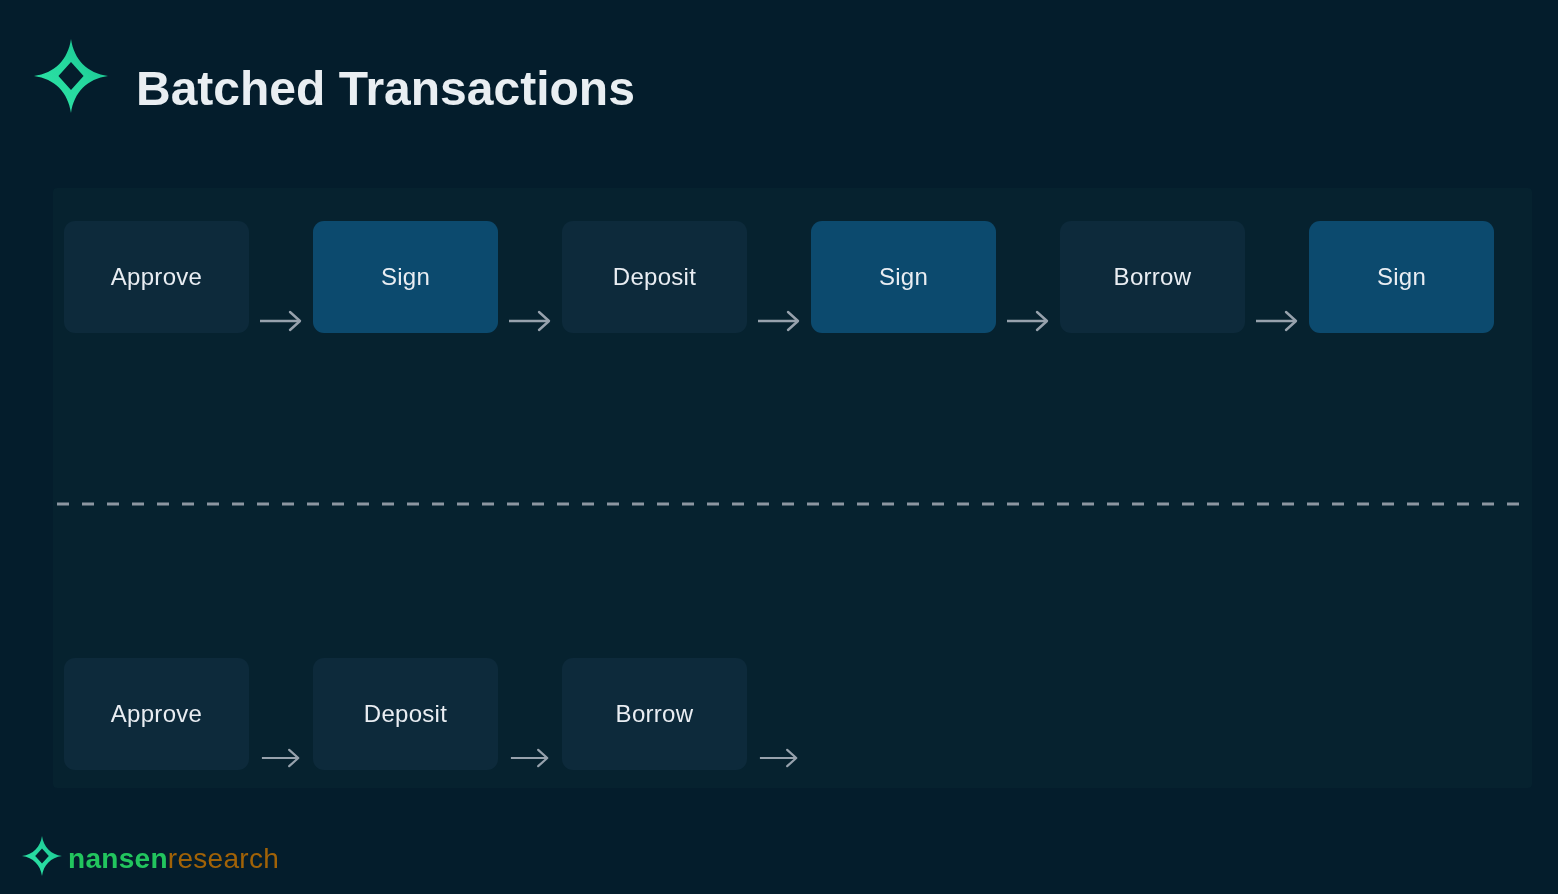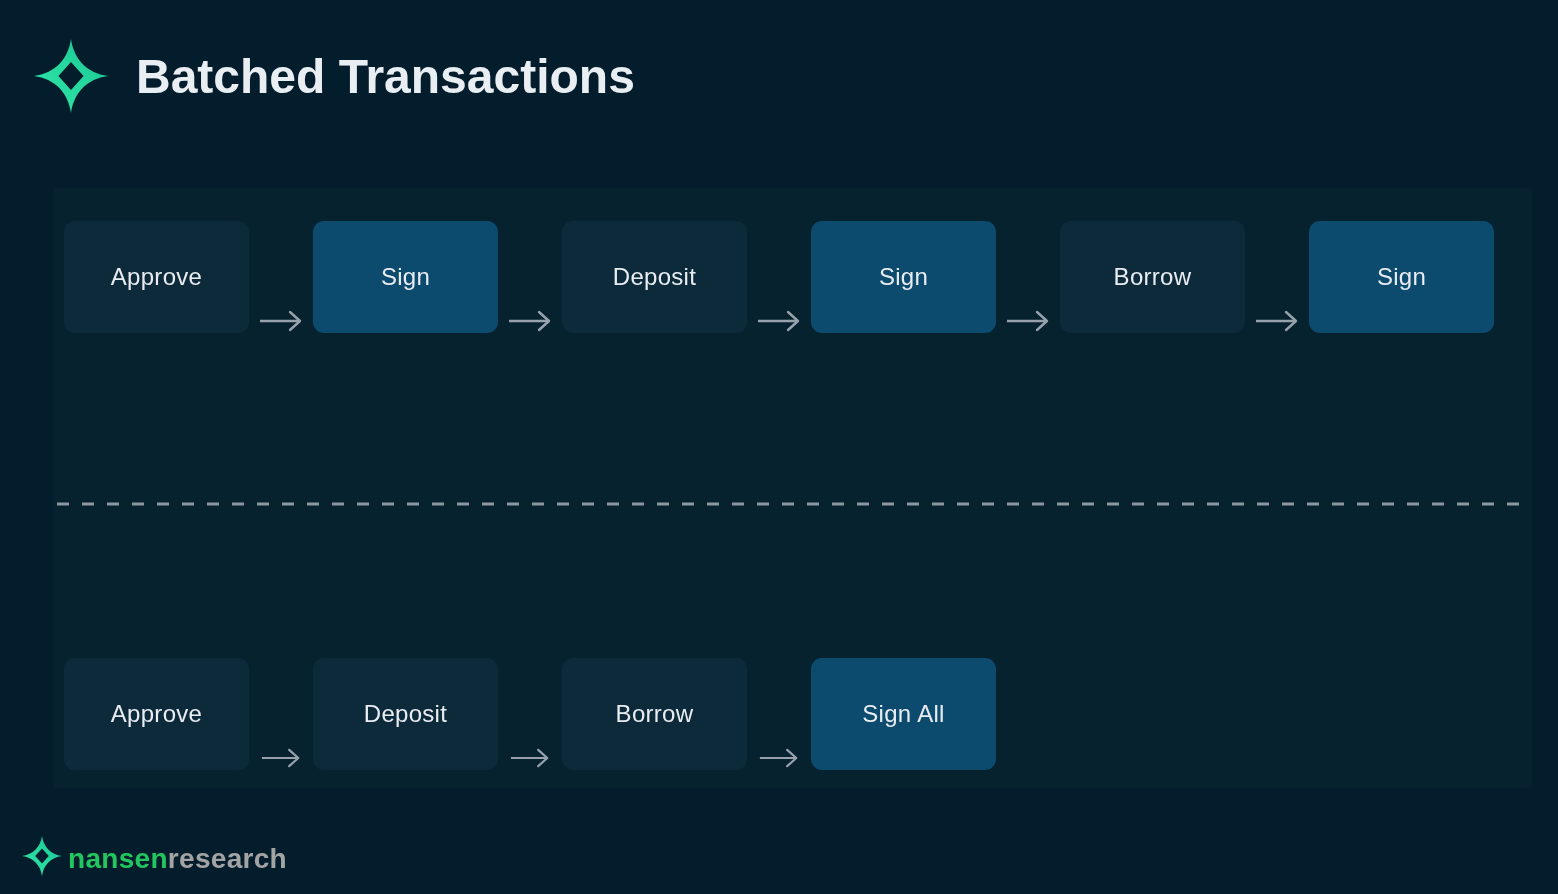--- a/index.html
+++ b/index.html
@@ -15,21 +15,21 @@
     overflow: hidden;
     font-family: "Liberation Sans", sans-serif;
   }
 
   
   .header {
     position: absolute;
     left: 34px;
     top: 36px;
     display: flex;
-    align-items: center;
+    align-items: flex-end;
     gap: 28px;
   }
   .logo-mark {
     width: 74px;
     height: 80px;
     flex: none;
   }
   .title {
     font-size: 48px;
     font-weight: 700;
@@ -112,22 +112,22 @@
     font-size: 28px;
     line-height: 30px;
     padding-bottom: 4px;
     letter-spacing: 0.3px;
   }
   .wordmark .brand {
     color: #22c55e;
     font-weight: 700;
   }
   .wordmark .brand-suffix {
-    color: #a3a3a3;
-    font-weight: 700;
+    color: #a16207;
+    font-weight: 400;
   }
 </style>
 </head>
 <body>
 
 <div class="slide">
 
   <svg width="0" height="0" style="position:absolute" aria-hidden="true">
     <defs>
       <linearGradient id="nansenGrad" x1="0%" y1="100%" x2="100%" y2="0%">
@@ -225,23 +225,20 @@
           </svg>
       </div>
       <div class="box">
         <span class="box-label">Borrow</span>
       </div>
       <div class="arrow-cell">
         <svg width="40" height="24" viewBox="0 0 44 24">
             <use href="#arrowRight"></use>
           </svg>
       </div>
-      <div class="box box--highlighted">
-        <span class="box-label">Sign All</span>
-      </div>
     </div>
 
   </div>
 
   <div class="footer">
     <svg class="footer-logo" viewBox="0 0 100 100">
       <use href="#nansenStar"></use>
     </svg>
     <div class="wordmark">
       <span class="brand">nansen</span><span class="brand-suffix">research</span>

